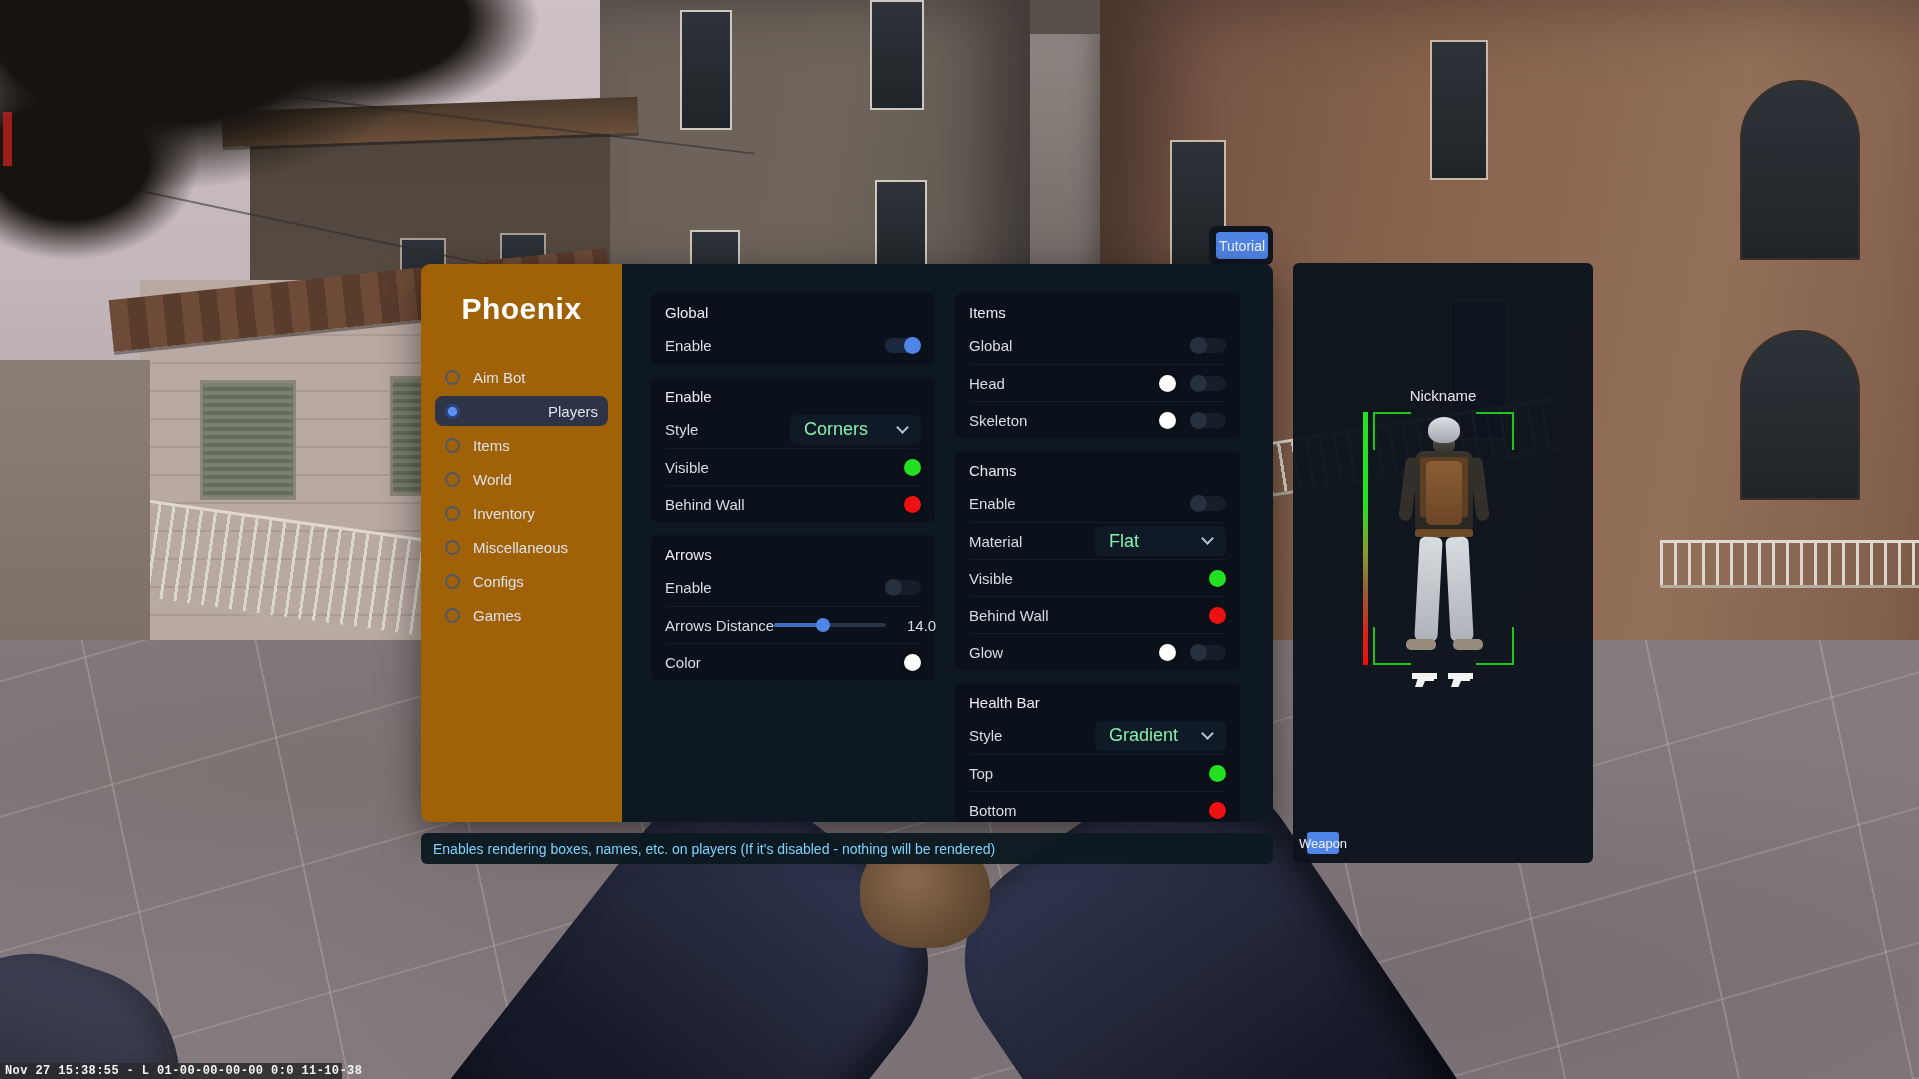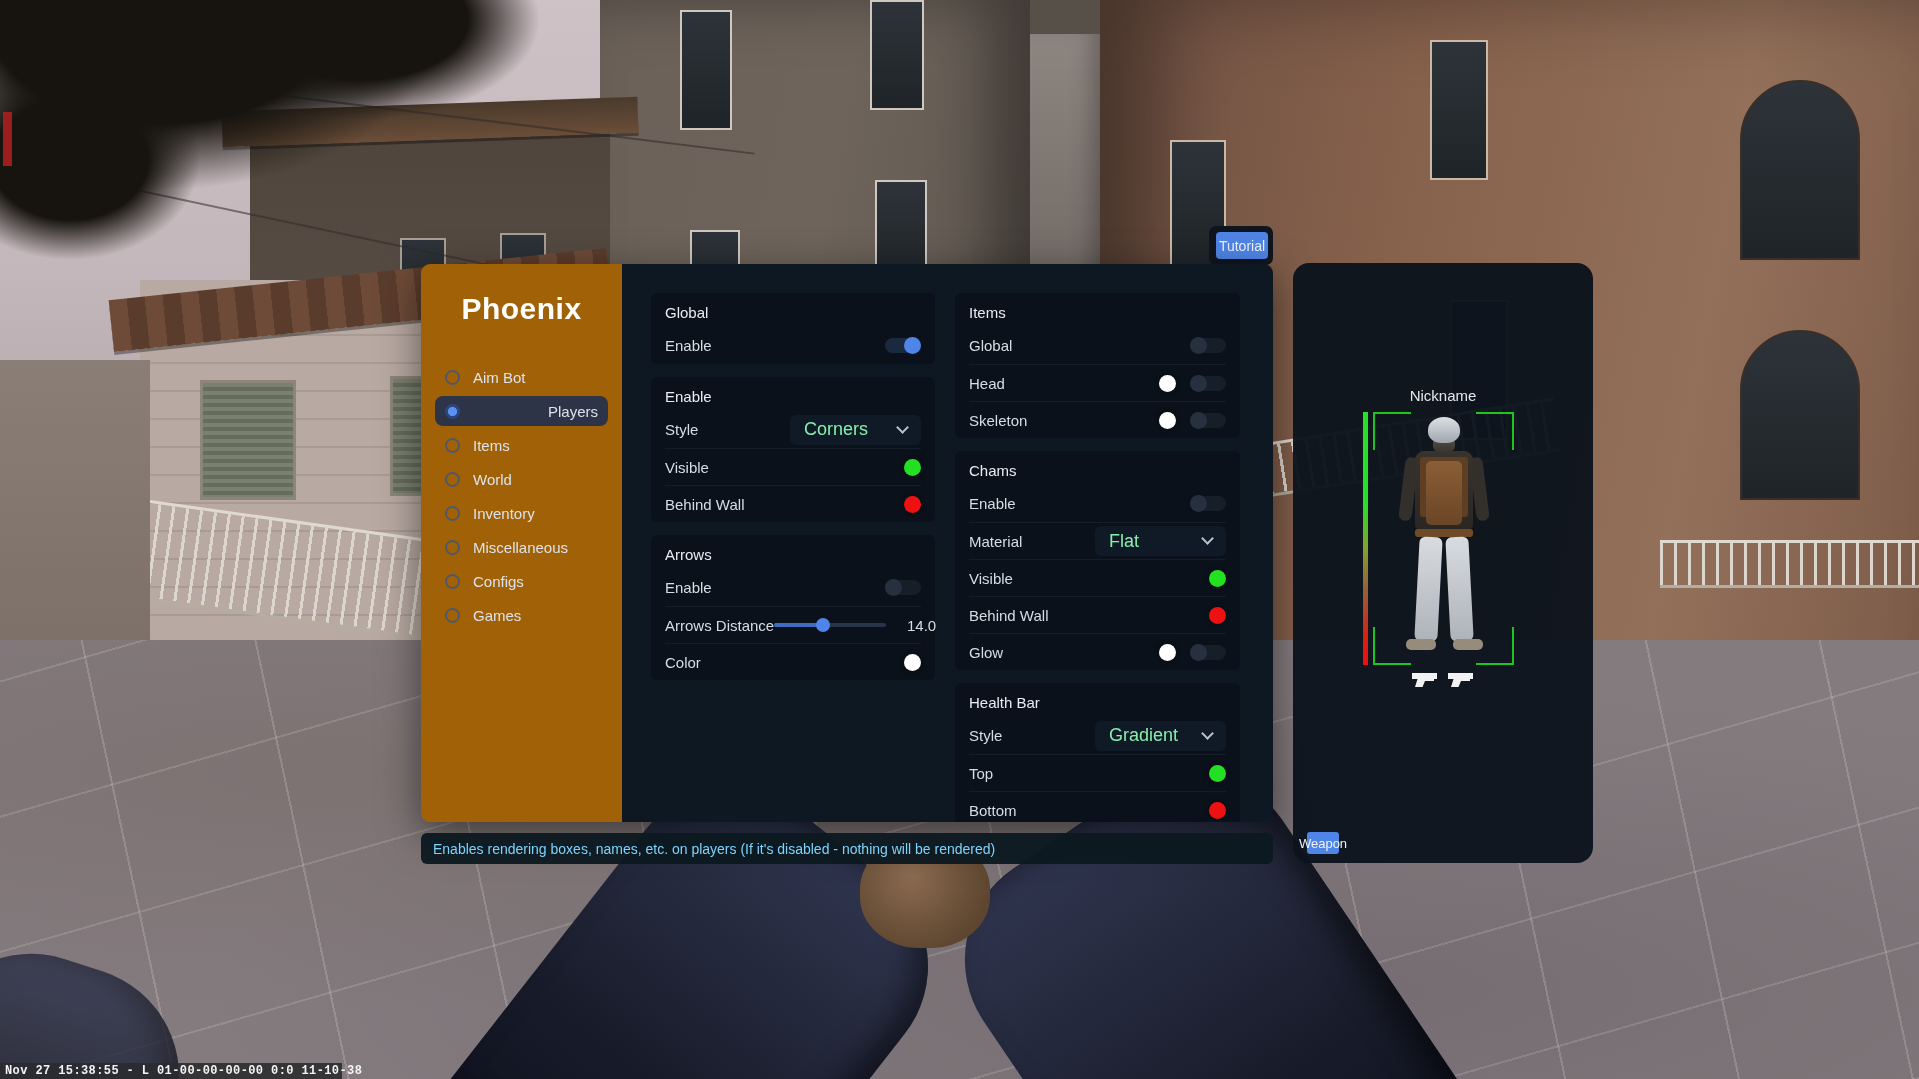--- a/index.html
+++ b/index.html
@@ -95,21 +95,21 @@
   #tooltip-text { color:#7dd3fc; font-size:14px; }
   #tutorial-back { position:absolute; left:1209px; top:226px; width:64px; height:39px;
                    background:#10161f; border-radius:7px; }
   #tutorial-btn { position:absolute; left:1216px; top:232px; width:52px; height:27px;
                   background:#4f85e6; border-radius:4px; border:none; cursor:pointer;
                   color:#eef2fa; font-size:14px; font-family:"Liberation Sans",sans-serif;
                   display:flex; align-items:center; justify-content:center; }
 
   
   #preview { position:absolute; left:1293px; top:263px; width:300px; height:600px;
-             background:rgba(12,20,29,.97); border-radius:16px; }
+             background:rgba(12,20,29,.97); border-radius:6px; }
   #nickname { position:absolute; top:124px; width:100%; text-align:center;
               color:#e3e7ec; font-size:15px; }
   #hp-bar { position:absolute; left:70px; top:149px; width:5px; height:253px;
     background:linear-gradient(180deg,#26e226 0%,#26e226 36%,#84a02e 54%,#96603a 70%,#d42315 88%,#ef0f0f 100%); }
   #esp-box { position:absolute; left:80px; top:149px; width:141px; height:253px; }
   .corner { position:absolute; width:38px; height:38px; }
   .corner.tl { left:0; top:0; border-left:2px solid #1dc51d; border-top:2px solid #1dc51d; }
   .corner.tr { right:0; top:0; border-right:2px solid #1dc51d; border-top:2px solid #1dc51d; }
   .corner.bl { left:0; bottom:0; border-left:2px solid #1dc51d; border-bottom:2px solid #1dc51d; }
   .corner.br { right:0; bottom:0; border-right:2px solid #1dc51d; border-bottom:2px solid #1dc51d; }

